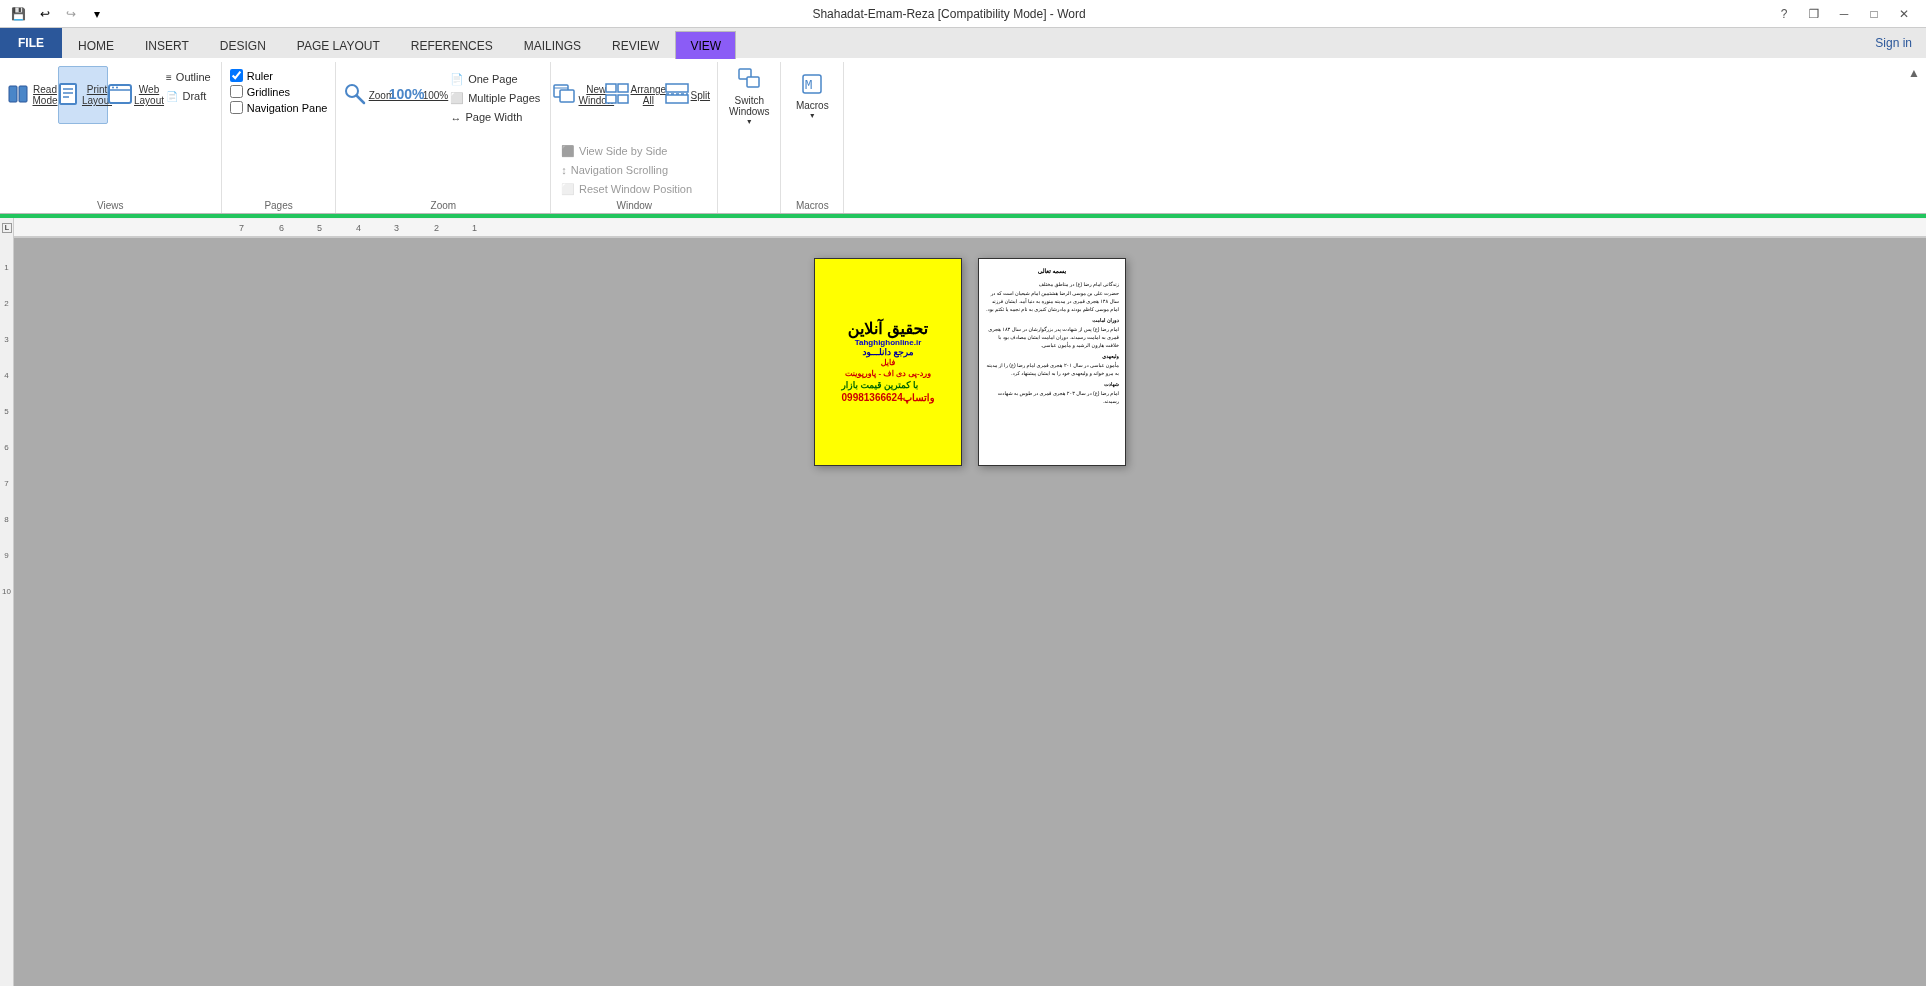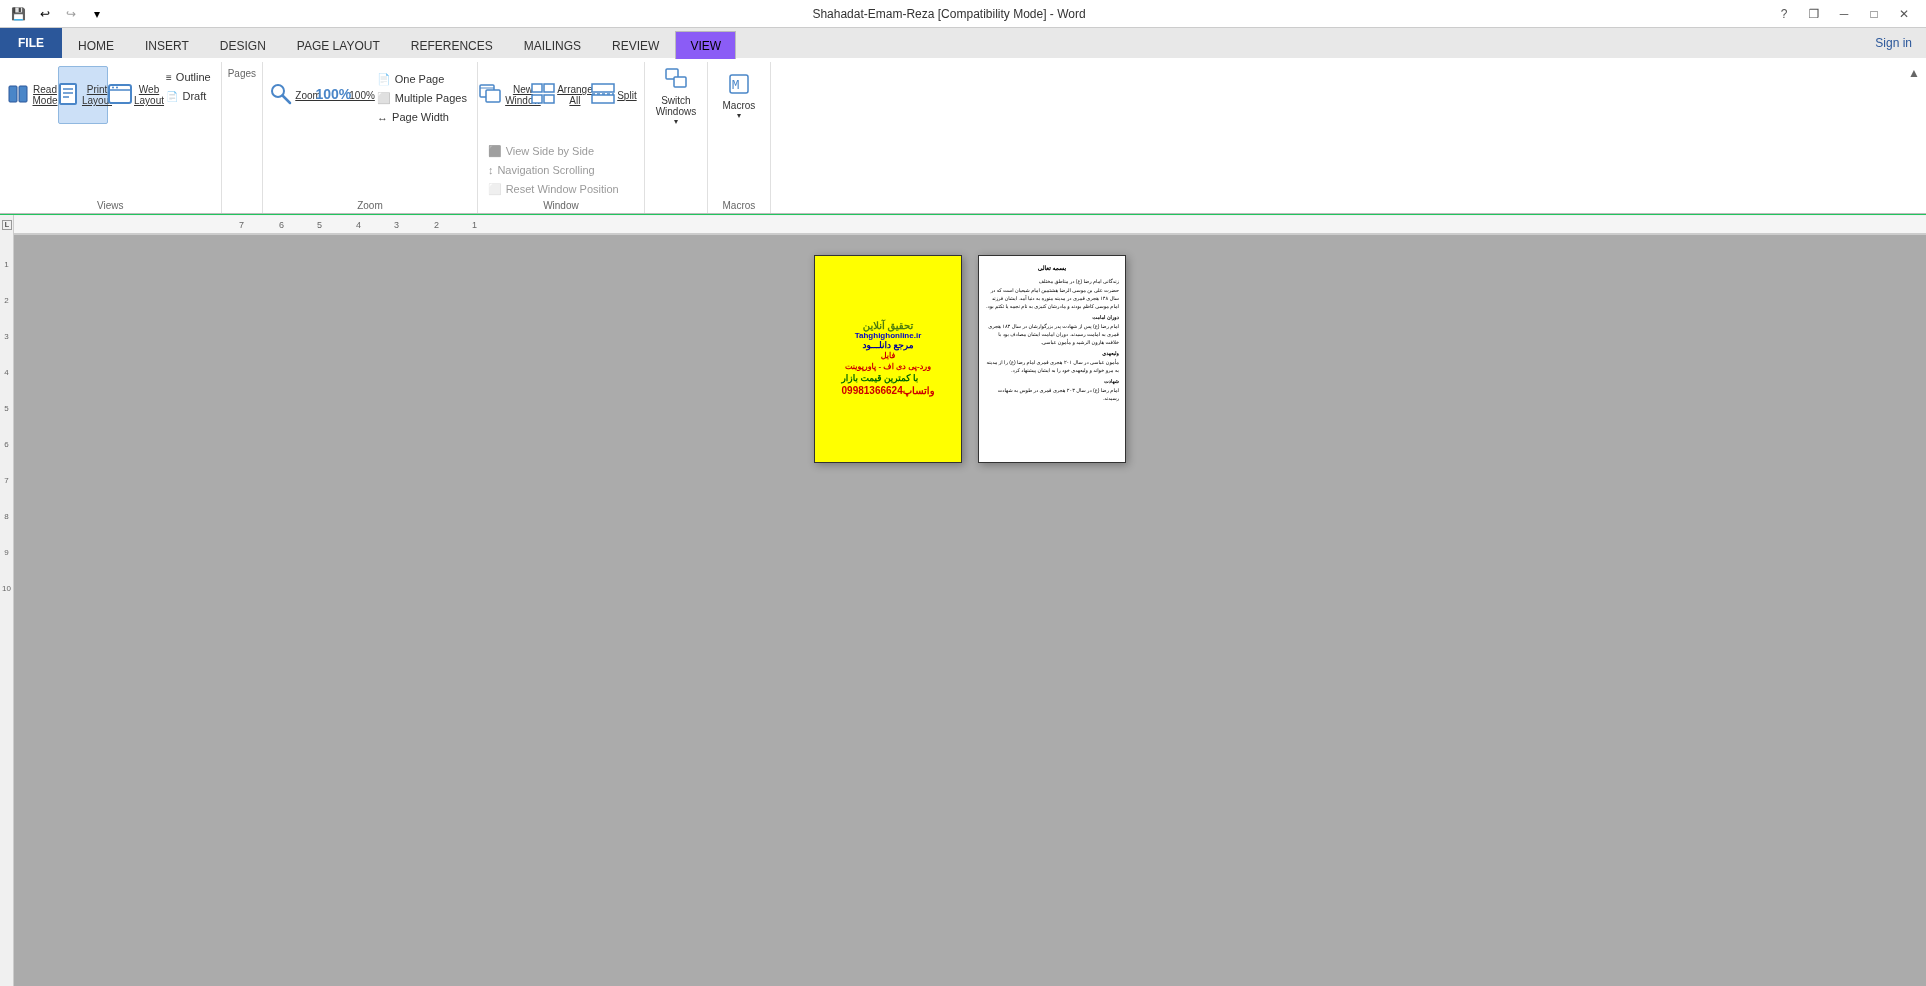--- a/index.html
+++ b/index.html
@@ -15,21 +15,21 @@
       border-bottom: 1px solid #ccc;
       padding: 0 8px;
     }
     #titlebar .title { font-size: 12px; color: #333; flex: 1; text-align: center; }
     #titlebar .win-controls { display: flex; gap: 2px; }
     #titlebar .win-btn { width: 28px; height: 20px; display: flex; align-items: center; justify-content: center; font-size: 12px; cursor: pointer; color: #555; }
     #titlebar .title-left { width: 120px; display: flex; align-items: center; gap: 4px; }
     .qat-btn { width: 22px; height: 22px; display: flex; align-items: center; justify-content: center; cursor: pointer; }
 
     
-    #ribbon { background: #fff; border-bottom: 1px solid #22c55e; }
+    #ribbon { background: #fff; border-bottom: 4px solid #22c55e; }
 
     
     #tab-bar {
       display: flex;
       align-items: flex-end;
       background: #e8e8e8;
       height: 30px;
       padding-left: 0;
     }
     .tab-item {
@@ -196,21 +196,21 @@
       width: 100%;
       height: 100%;
       background: #ffff00;
       display: flex;
       flex-direction: column;
       align-items: center;
       justify-content: center;
       padding: 6px;
       border: 1px solid #333;
     }
-    .page1-title { font-size: 10px; font-weight: bold; color: #4d7c0f; text-align: center; font-family: Arial; }
+    .page1-title { font-size: 16px; font-weight: bold; color: #000000; text-align: center; font-family: Arial; }
     .page1-url { font-size: 8px; color: #0000cc; font-weight: bold; }
     .page1-subtitle { font-size: 9px; font-weight: bold; color: #000099; text-align: center; }
     .page1-body { font-size: 8px; color: #cc0000; text-align: center; font-weight: bold; line-height: 1.4; }
     .page1-green { color: #006600; font-size: 9px; font-weight: bold; text-align: left; }
     .page1-phone { font-size: 10px; font-weight: bold; color: #cc0000; }
 
     
     .page2-content {
       width: 100%;
       height: 100%;
@@ -313,20 +313,36 @@
           <div class="rb-btn-small">
             <span style="font-size:10px">📄</span>
             <span>Draft</span>
           </div>
         </div>
       </div>
       <div class="ribbon-group-label">Views</div>
     </div>
 
     <div class="ribbon-group">
+      <div class="ribbon-group-items">
+        <div class="rb-col">
+          <label class="checkbox-item">
+            <input type="checkbox" checked="" style="">
+            <span>Ruler</span>
+          </label>
+          <label class="checkbox-item">
+            <input type="checkbox" style="">
+            <span>Gridlines</span>
+          </label>
+          <label class="checkbox-item">
+            <input type="checkbox" style="">
+            <span>Navigation Pane</span>
+          </label>
+        </div>
+      </div>
       <div class="ribbon-group-label">Pages</div>
     </div>
 
     <div class="ribbon-group">
       <div class="ribbon-group-items">
         <div class="rb-btn-large">
           <div class="rb-icon-large">
             <svg width="28" height="28" viewBox="0 0 28 28">
                 <circle cx="11" cy="11" r="6" fill="none" stroke="#4a86c8" stroke-width="2"></circle>
                 <line x1="15.5" y1="15.5" x2="23" y2="23" stroke="#4a86c8" stroke-width="2.5" stroke-linecap="round"></line>

